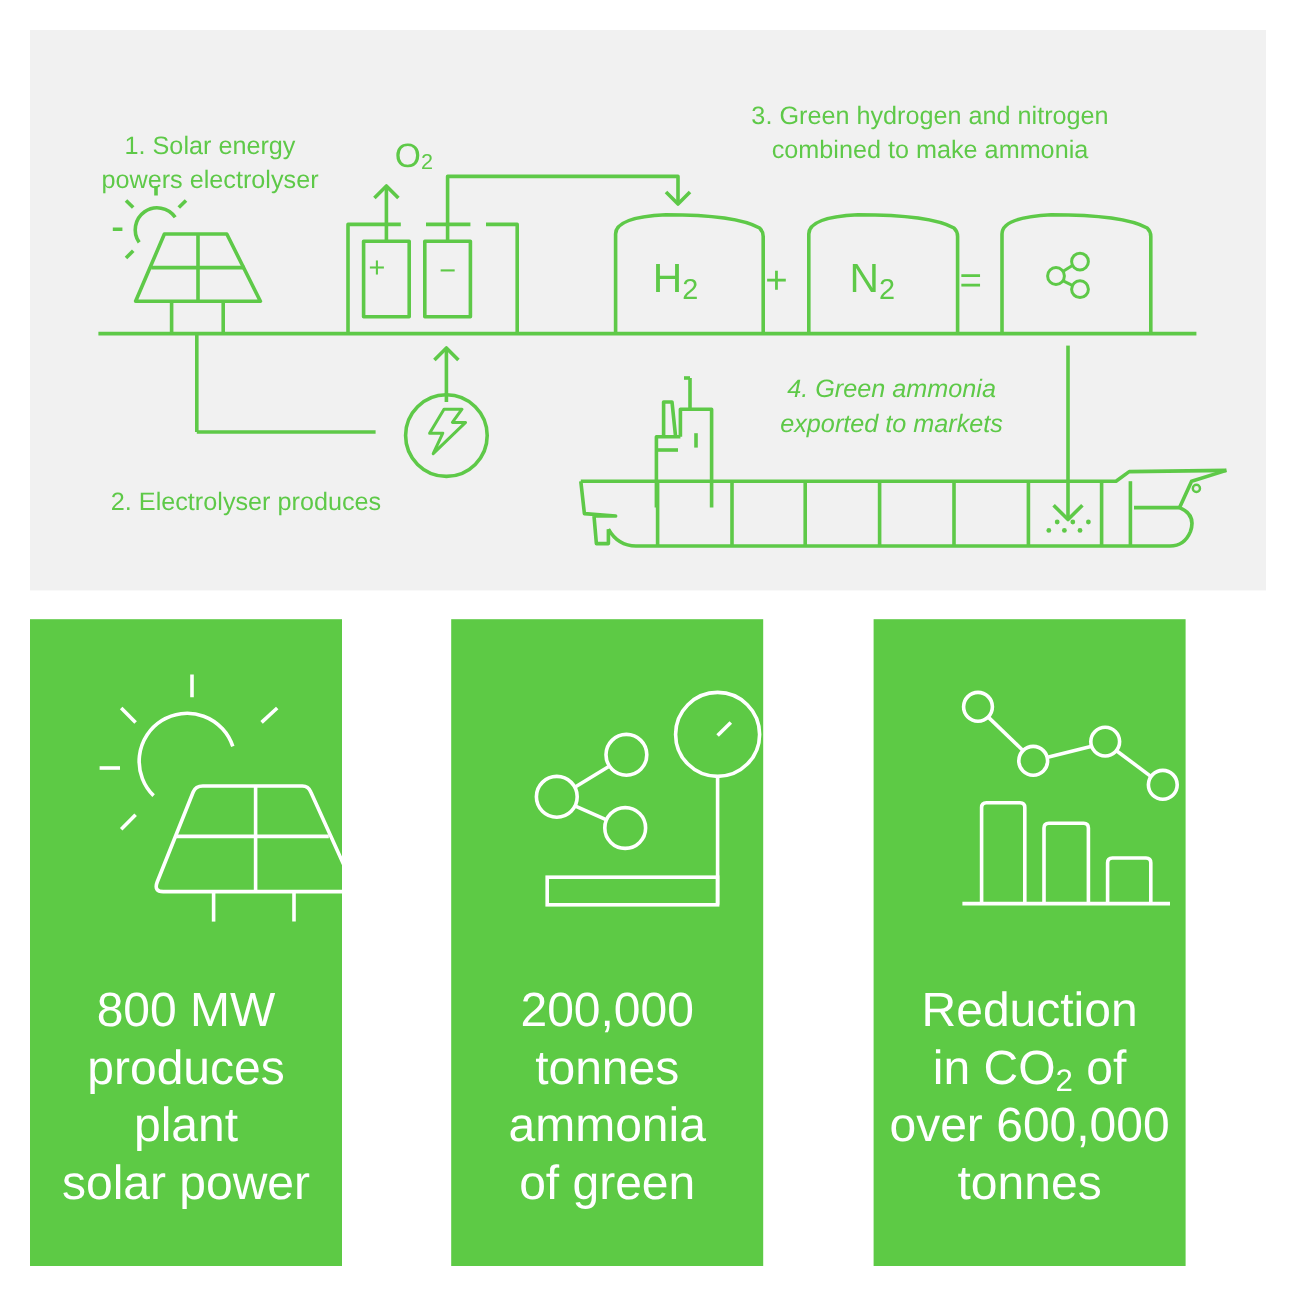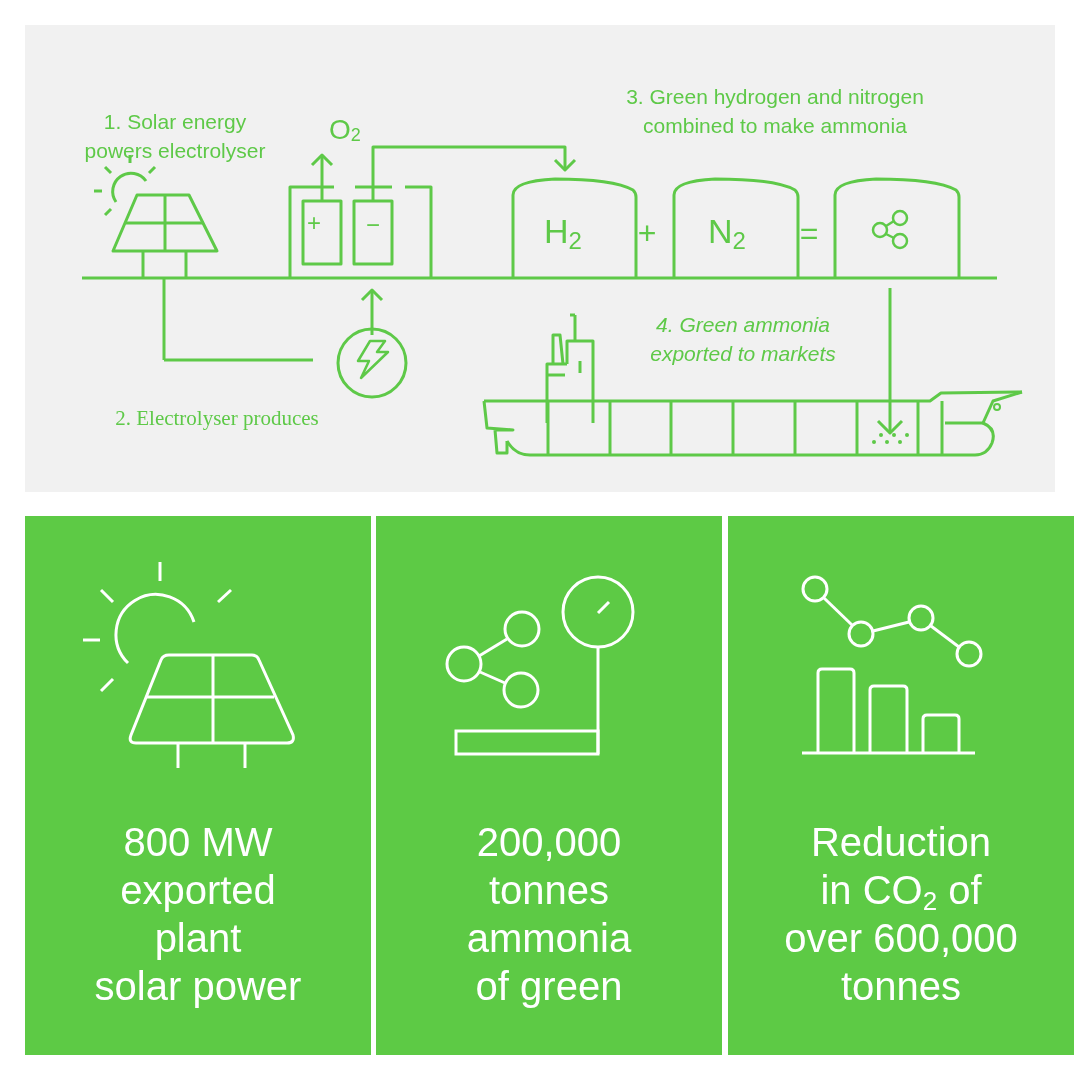--- a/index.html
+++ b/index.html
@@ -1,21 +1,21 @@
 <!DOCTYPE html>
 <html><head>
 <meta charset="utf-8">
 <style>
   html, body { margin:0; padding:0; }
   body { width:1080px; height:1080px; background:#ffffff; position:relative; overflow:hidden;
          font-family:"Liberation Sans", sans-serif; }
   .process { position:absolute; left:25px; top:25px; width:1030px; height:467px; background:#f1f1f1; }
   .process svg { position:absolute; left:0; top:0; }
   .step { position:absolute; color:#5ec948; font-size:21px; line-height:29px; text-align:center; white-space:nowrap; }
-  .card { position:absolute; top:516px; width:318px; height:539px; background:#5dca45;padding-left:28px; }
+  .card { position:absolute; top:516px; width:260px; height:539px; background:#5dca45; }
   .card svg { position:absolute; left:0; top:0; }
   .card-text { position:absolute; left:0; top:818px; width:100%; text-align:center; color:#ffffff;
                font-size:40px; line-height:48px; }
   .card-text span { display:block; }
   sub { font-size:26px; vertical-align:-6px; line-height:0; }
 </style>
 </head>
 <body>
 
 <div class="process">
@@ -151,21 +151,21 @@
         <circle cx="862" cy="417" r="2"></circle>
         <circle cx="875" cy="417" r="2"></circle>
         <circle cx="882" cy="410" r="2"></circle>
     </g>
   </svg>
 
   <div class="step" style="left:40px; top:42px; width:220px;margin-top:40px;">
     <span style="display:block">1. Solar energy</span>
     <span style="display:block">powers electrolyser</span>
   </div>
-  <div class="step" style="left:32px; top:379px; width:320px;font-family:Liberation Serif, serif;">
+  <div class="step" style="left:20px; top:379px; width:320px;">
     <span style="display:block">2. Electrolyser produces</span>
   </div>
   <div class="step" style="left:560px; top:57px; width:380px;">
     <span style="display:block">3. Green hydrogen and nitrogen</span>
     <span style="display:block">combined to make ammonia</span>
   </div>
   <div class="step" style="left:598px; top:285px; width:240px;font-style:italic;">
     <span style="display:block">4. Green ammonia</span>
     <span style="display:block">exported to markets</span>
   </div>
@@ -180,21 +180,21 @@
     <line x1="76" y1="175" x2="88" y2="163"></line>
     <path d="M103,147 A40,40 0 1 1 169,106"></path>
     <path d="M144,139 L227,139 Q232,139 234,144 L268,219 Q270,227 262,227 L111,227 Q103,227 106,219 L136,144 Q138,139 144,139 Z"></path>
     <line x1="188" y1="139" x2="188" y2="227"></line>
     <line x1="121" y1="181" x2="249" y2="181"></line>
     <line x1="153" y1="227" x2="153" y2="252"></line>
     <line x1="220" y1="227" x2="220" y2="252"></line>
   </svg>
   <div class="card-text" style="top:302px;">
     <span>800 MW</span>
-    <span>exported</span>
+    <span>produces</span>
     <span>plant</span>
     <span>solar power</span>
   </div>
 </div>
 
 <div class="card" style="left:376px;">
   <svg width="327" height="539" viewBox="0 0 327 539" fill="none" stroke="#ffffff" stroke-width="3">
     <circle cx="222" cy="96" r="35"></circle>
     <line x1="222" y1="97" x2="233" y2="86"></line>
     <line x1="222" y1="131" x2="222" y2="238"></line>

